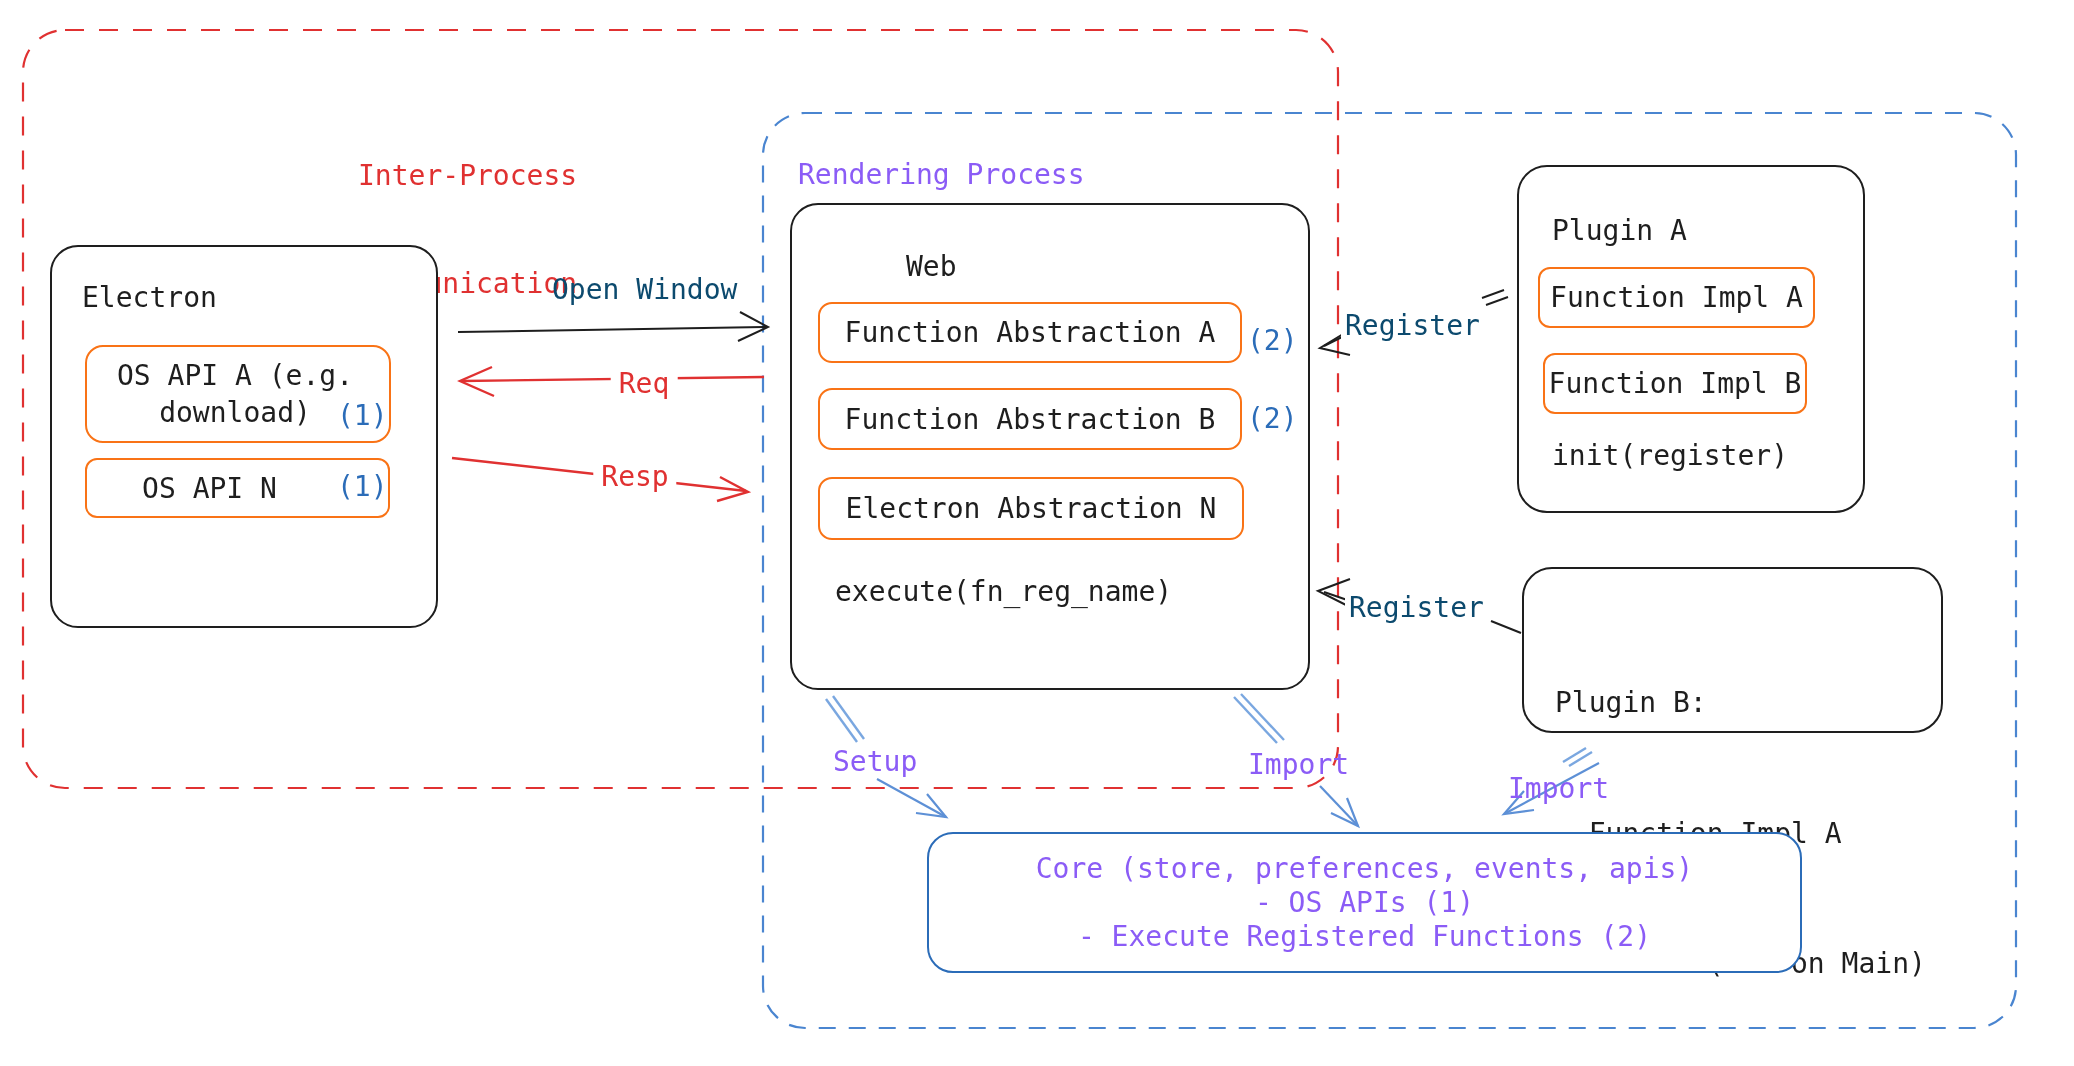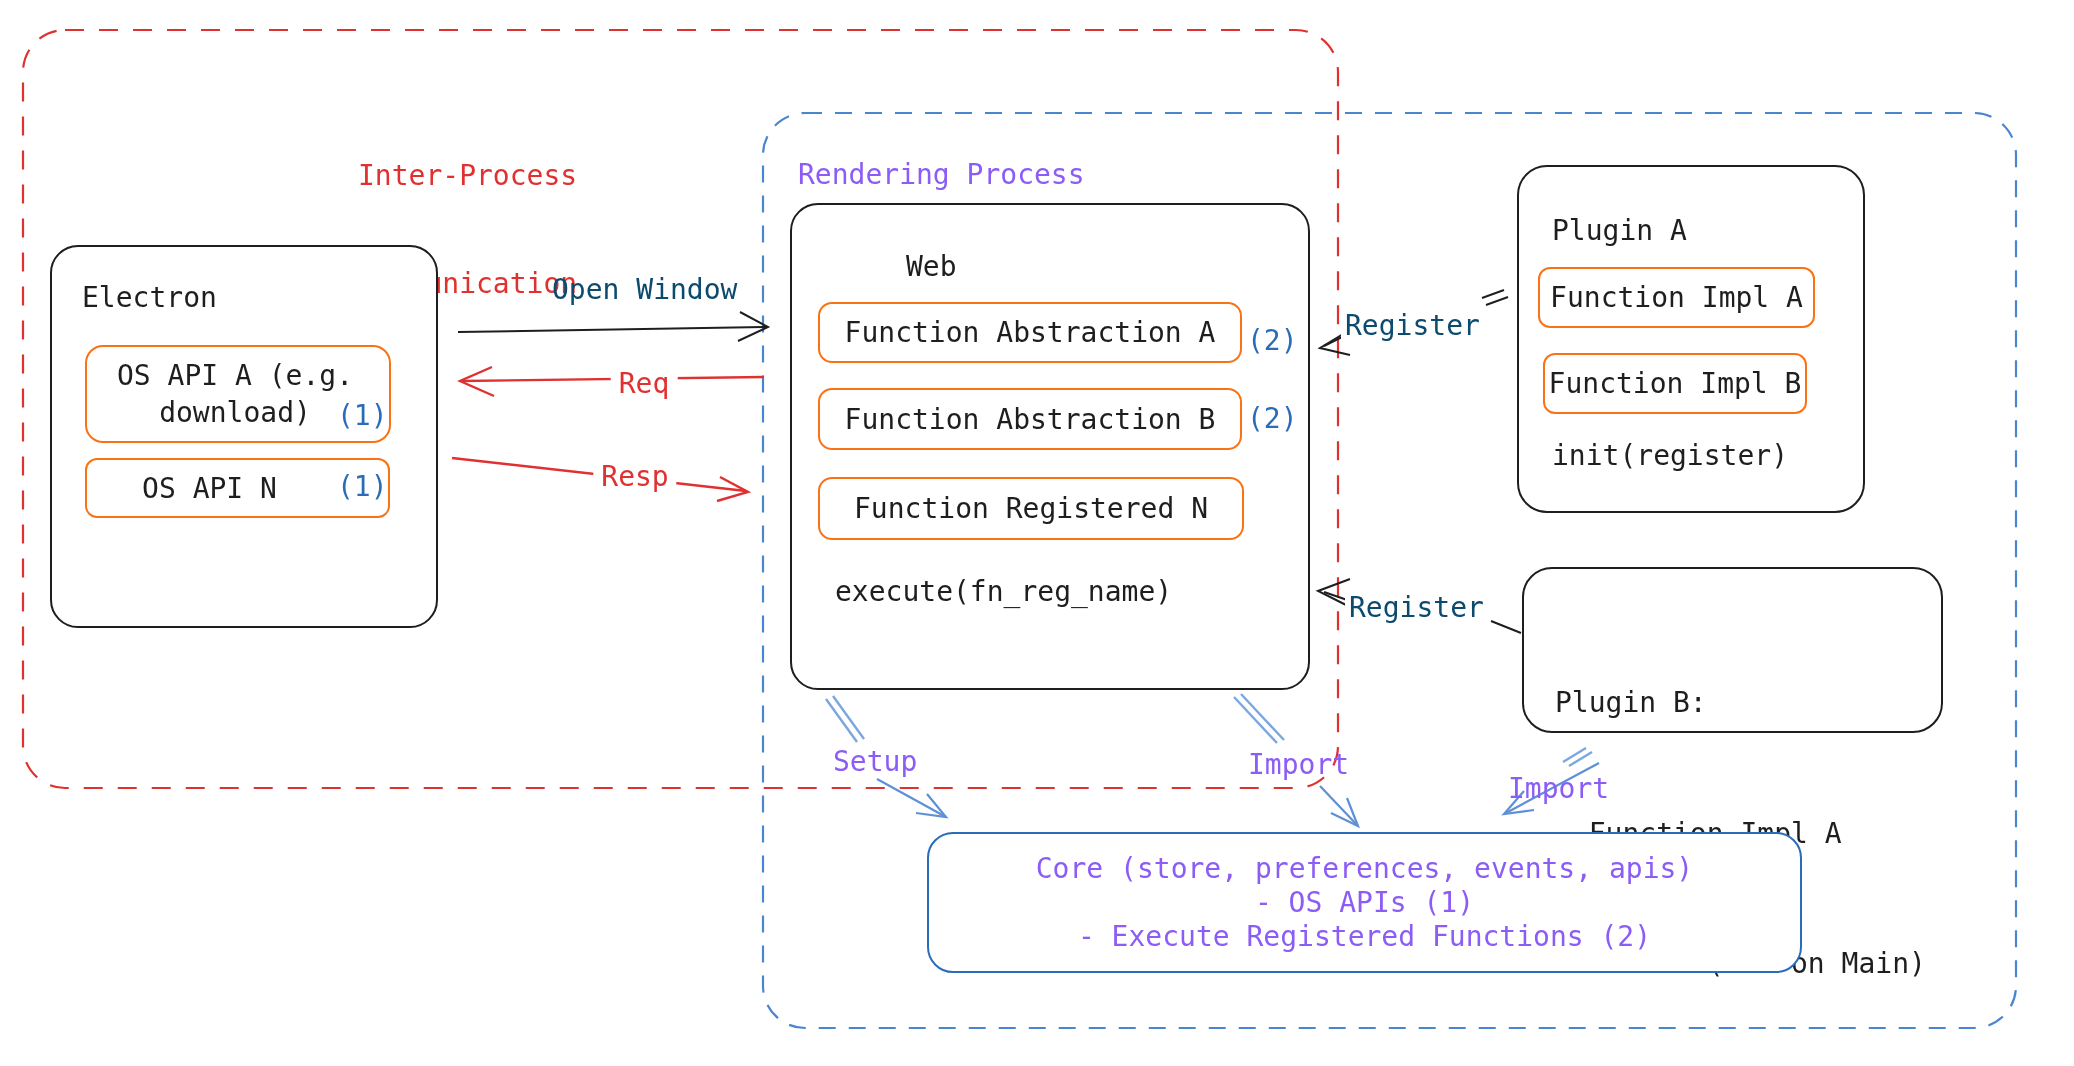--- a/index.html
+++ b/index.html
@@ -159,21 +159,21 @@
     <span>Function Abstraction A</span>
   </div>
   <span class="badge" style="left:1247px; top:323px;">(2)</span>
 
   <div class="subnode node-inner-text" style="left:818px; top:388px; width:424px; height:62px; border-radius:14px;">
     <span>Function Abstraction B</span>
   </div>
   <span class="badge" style="left:1247px; top:401px;">(2)</span>
 
   <div class="subnode node-inner-text" style="left:818px; top:477px; width:426px; height:63px; border-radius:14px;">
-    <span>Function Registered N</span>
+    <span>Electron Abstraction N</span>
   </div>
 
   <div class="label" style="left:835px; top:574px;">execute(fn_reg_name)</div>
 
   <div class="node" style="left:1517px; top:165px; width:348px; height:348px; border-radius:30px;"></div>
   <div class="label" style="left:1552px; top:213px;">Plugin A</div>
 
   <div class="subnode node-inner-text" style="left:1538px; top:267px; width:277px; height:61px; border-radius:12px;">
     <span>Function Impl A</span>
   </div>

